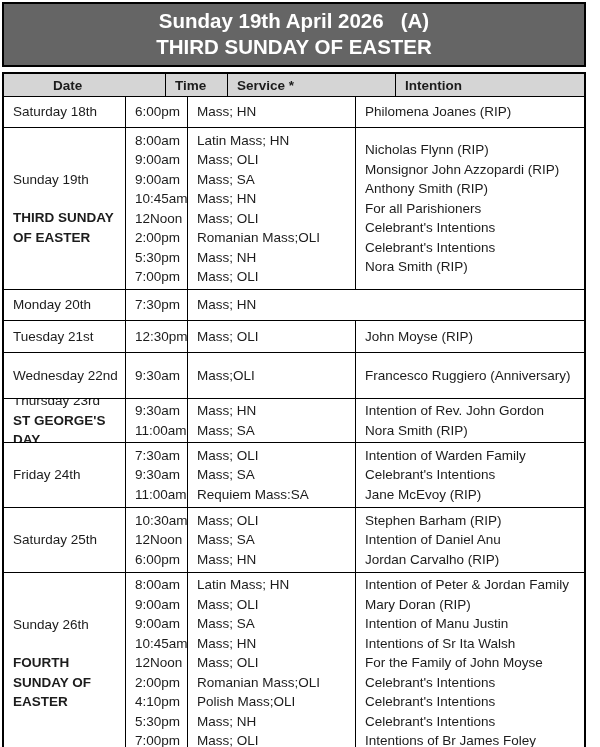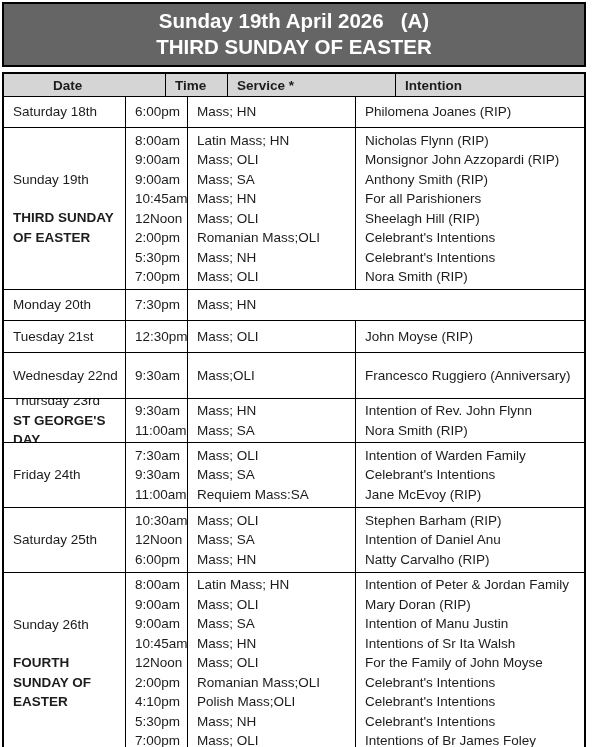--- a/index.html
+++ b/index.html
@@ -136,21 +136,20 @@
             <div class="line">Mass; OLI</div>
             <div class="line">Romanian Mass;OLI</div>
             <div class="line">Mass; NH</div>
             <div class="line">Mass; OLI</div>
           </div>
           <div class="cell col-intention">
             <div class="line">Nicholas Flynn (RIP)</div>
             <div class="line">Monsignor John Azzopardi (RIP)</div>
             <div class="line">Anthony Smith (RIP)</div>
             <div class="line">For all Parishioners</div>
-            <div class="line">Sheelagh Hill (RIP)</div>
             <div class="line">Celebrant's Intentions</div>
             <div class="line">Celebrant's Intentions</div>
             <div class="line">Nora Smith (RIP)</div>
           </div>
         </div>
         <div class="trow">
           <div class="cell col-date">
             <div class="date-label">Monday 20th</div>
           </div>
           <div class="cell col-time">
@@ -195,21 +194,21 @@
           </div>
           <div class="cell col-time">
             <div class="line">9:30am</div>
             <div class="line">11:00am</div>
           </div>
           <div class="cell col-service">
             <div class="line">Mass; HN</div>
             <div class="line">Mass; SA</div>
           </div>
           <div class="cell col-intention">
-            <div class="line">Intention of Rev. John Flynn</div>
+            <div class="line">Intention of Rev. John Gordon</div>
             <div class="line">Nora Smith (RIP)</div>
           </div>
         </div>
         <div class="trow">
           <div class="cell col-date">
             <div class="date-label">Friday 24th</div>
           </div>
           <div class="cell col-time">
             <div class="line">7:30am</div>
             <div class="line">9:30am</div>
@@ -236,21 +235,21 @@
             <div class="line">6:00pm</div>
           </div>
           <div class="cell col-service">
             <div class="line">Mass; OLI</div>
             <div class="line">Mass; SA</div>
             <div class="line">Mass; HN</div>
           </div>
           <div class="cell col-intention">
             <div class="line">Stephen Barham (RIP)</div>
             <div class="line">Intention of Daniel Anu</div>
-            <div class="line">Natty Carvalho (RIP)</div>
+            <div class="line">Jordan Carvalho (RIP)</div>
           </div>
         </div>
         <div class="trow">
           <div class="cell col-date">
             <div class="date-label">Sunday 26th</div>
             <div class="date-note">FOURTH SUNDAY OF EASTER</div>
           </div>
           <div class="cell col-time">
             <div class="line">8:00am</div>
             <div class="line">9:00am</div>

